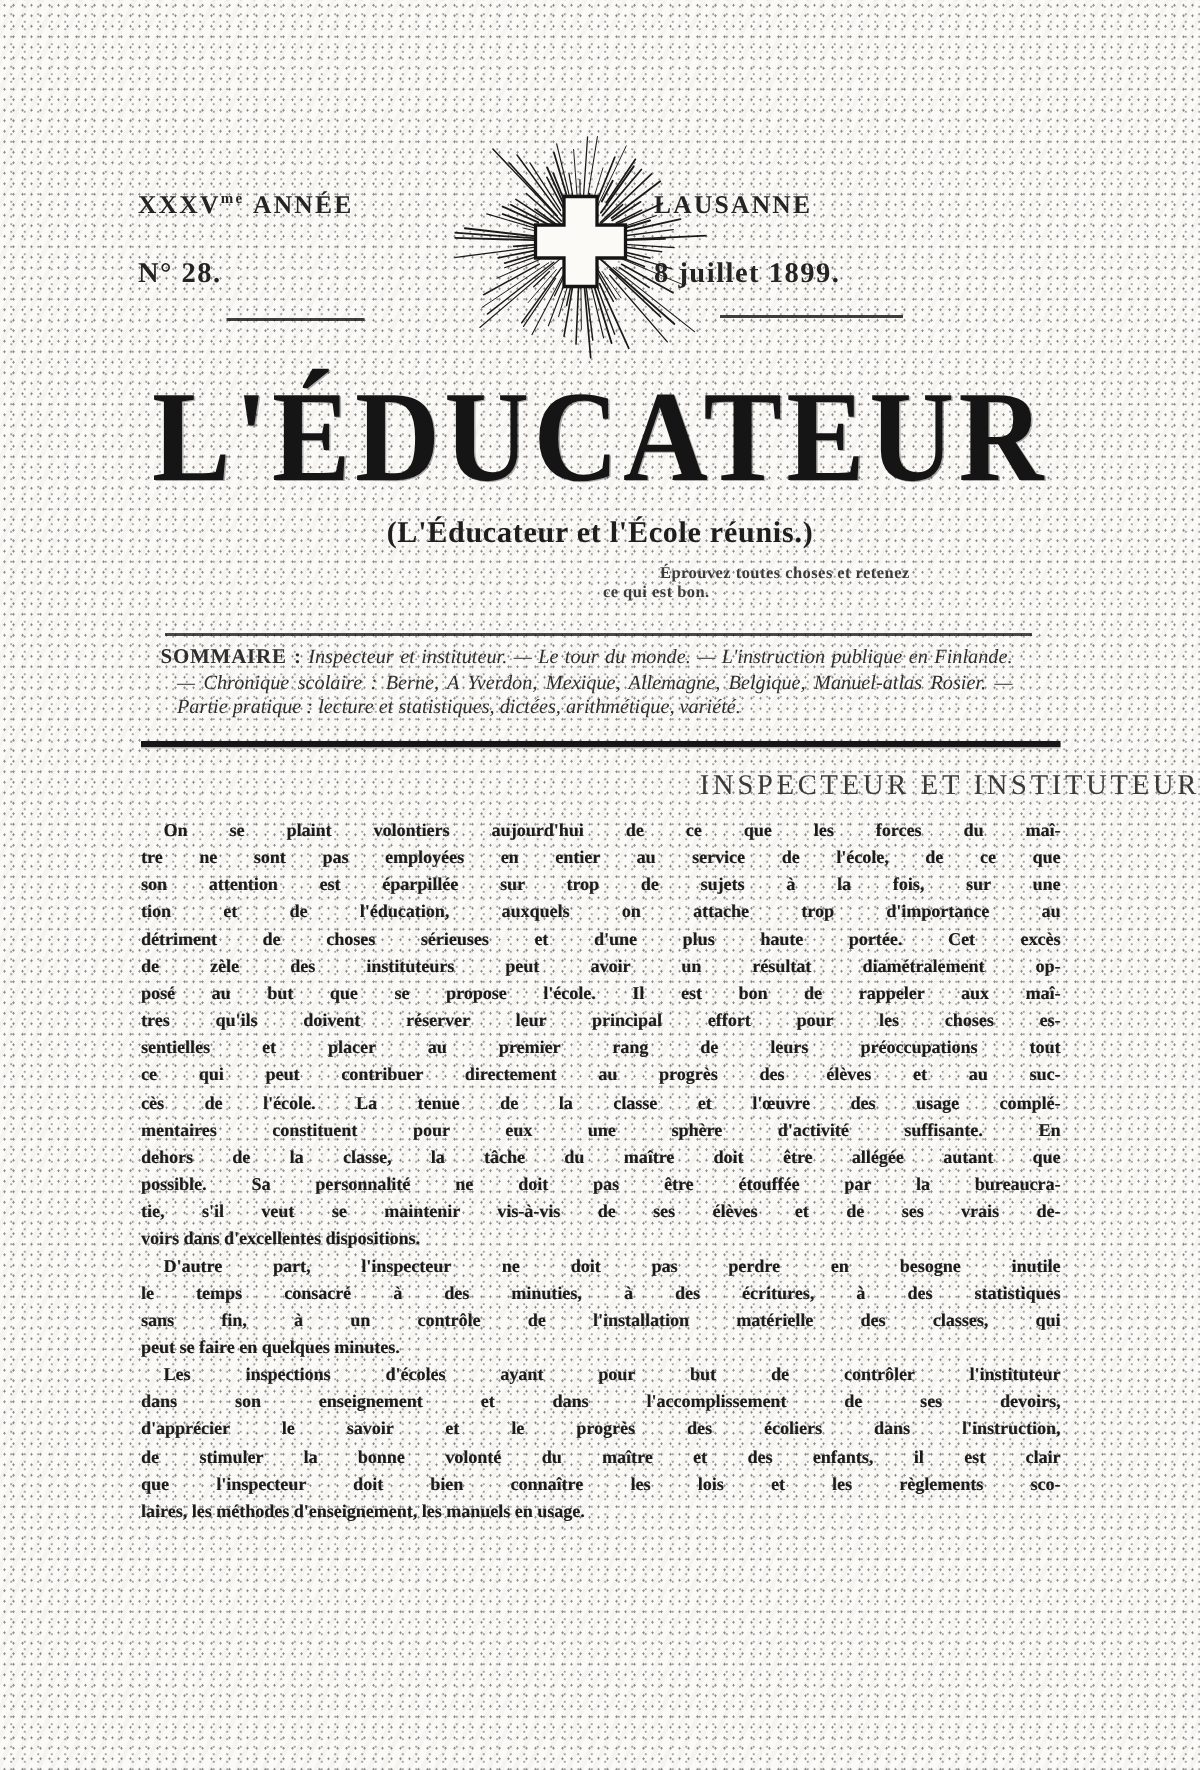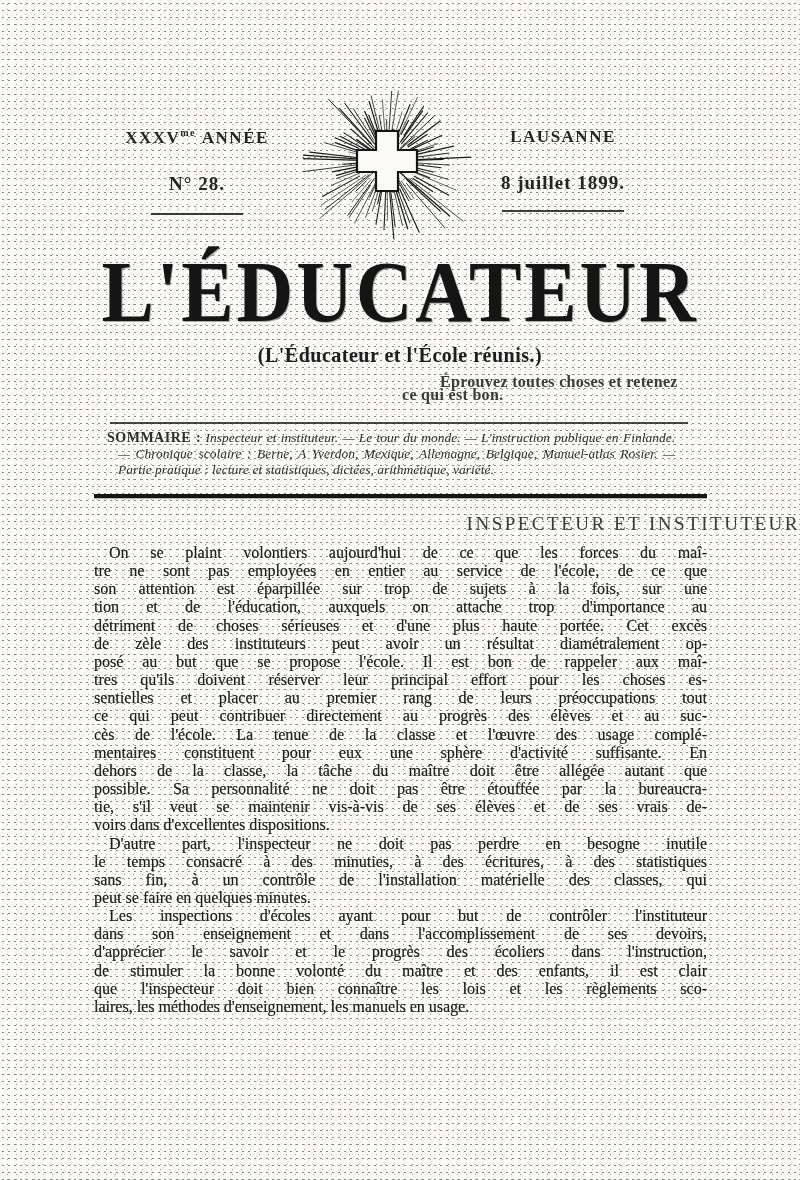--- a/index.html
+++ b/index.html
@@ -13,71 +13,71 @@
       radial-gradient(circle, rgba(20,20,20,0.38) 0.5px, rgba(0,0,0,0) 0.8px),
       repeating-linear-gradient(115deg, rgba(0,0,0,0.025) 0 3px, rgba(0,0,0,0) 3px 8px);
     background-size:6px 7px, 9px 5px, auto;
     background-position:0 0, 3px 2px, 0 0;
     font-family:"Liberation Serif","DejaVu Serif",serif;
     color:#1b1b1b;
     overflow:hidden;
   }
   .abs{position:absolute;}
   
-  .hdr-block{width:210px;text-align:center;color:#242424;}
+  .hdr-block{width:210px;color:#242424;}
   .hdr-line1{font-size:17px;font-weight:bold;letter-spacing:1.5px;}
   .hdr-line1 sup{font-size:10px;}
   .hdr-line2{font-size:19px;font-weight:bold;margin-top:25px;letter-spacing:1px;}
   .hdr-rule{height:2px;background:#1c1c1c;opacity:.85;}
   
   .masthead-title{
     left:0;top:243px;width:800px;text-align:center;
     font-size:80px;font-weight:bold;letter-spacing:3px;
     color:#151515;transform:scale(0.98,1.08);transform-origin:center top;
     text-shadow:1px 1px 0 rgba(30,30,30,.35);
     white-space:nowrap;
   }
   .masthead-subtitle{
     left:0;top:344px;width:800px;text-align:center;
     font-size:20px;font-weight:bold;color:#1e1e1e;letter-spacing:.5px;
   }
-  .motto{left:402px;top:376px;width:280px;font-size:16px;font-weight:bold;
+  .motto{left:402px;top:376px;width:280px;font-size:11px;font-weight:bold;
     line-height:12.5px;color:#3c3c3c;letter-spacing:.3px;}
   .motto .l1{margin-left:38px;}
   .rule-thin{left:110px;top:422px;width:578px;height:2px;background:#1d1d1d;opacity:.8;}
   
   .sommaire{left:107px;top:430px;width:557px;font-size:13.5px;line-height:16.2px;
     color:#2e2e2e;text-align:justify;padding-left:11px;text-indent:-11px;}
   .sommaire .lbl{font-weight:bold;font-style:normal;font-size:14px;letter-spacing:.5px;}
   .sommaire .txt{font-style:italic;}
   .rule-thick{left:94px;top:494px;width:613px;height:4px;background:#161616;
     box-shadow:0 1px 0 rgba(0,0,0,.25);}
   
   .article-heading{left:0;top:513px;width:800px;text-align:right;
     font-size:19px;letter-spacing:2.5px;color:#3a3a3a;font-weight:normal;}
-  .article-body{left:94px;top:544px;width:613px;font-size:16px;font-weight:normal;
+  .article-body{left:94px;top:544px;width:613px;font-size:12px;font-weight:bold;
     line-height:18.15px;color:#1c1c1c;text-shadow:.3px .3px 0 rgba(40,40,40,.45);}
   .bodyline{text-align:justify;text-align-last:justify;white-space:normal;}
   .bodyline.lastline{text-align-last:left;}
   .bodyline.firstline{text-indent:15px;}
   
   .emblem{left:303px;top:83px;width:168px;height:158px;}
 </style>
 </head>
 <body>
 
 <div class="page">
 
   <div class="abs hdr-block" style="left:92px;top:127px;">
     <div class="hdr-line1"><span>XXXV</span><sup>me</sup>&nbsp;<span>ANNÉE</span></div>
     <div class="hdr-line2">N° 28.</div>
     <div class="hdr-rule" style="width:92px;margin:18px auto 0 auto;"></div>
   </div>
 
-  <div class="abs hdr-block" style="left:458px;top:127px;">
+  <div class="abs hdr-block" style="left:436px;top:127px;">
     <div class="hdr-line1">LAUSANNE</div>
     <div class="hdr-line2">8 juillet 1899.</div>
     <div class="hdr-rule" style="width:122px;margin:16px auto 0 auto;"></div>
   </div>
 
   <svg class="abs emblem" id="emblem-svg" viewBox="0 0 168 158">
     <g id="rays" stroke="#1a1a1a" stroke-linecap="round">
         <line x1="107.7" y1="77.3" x2="140.3" y2="76.3" stroke-width="1.20"></line>
         <line x1="108.7" y1="79.6" x2="146.5" y2="82.1" stroke-width="0.80"></line>
         <line x1="111.5" y1="81.5" x2="138.1" y2="84.8" stroke-width="1.01"></line>

